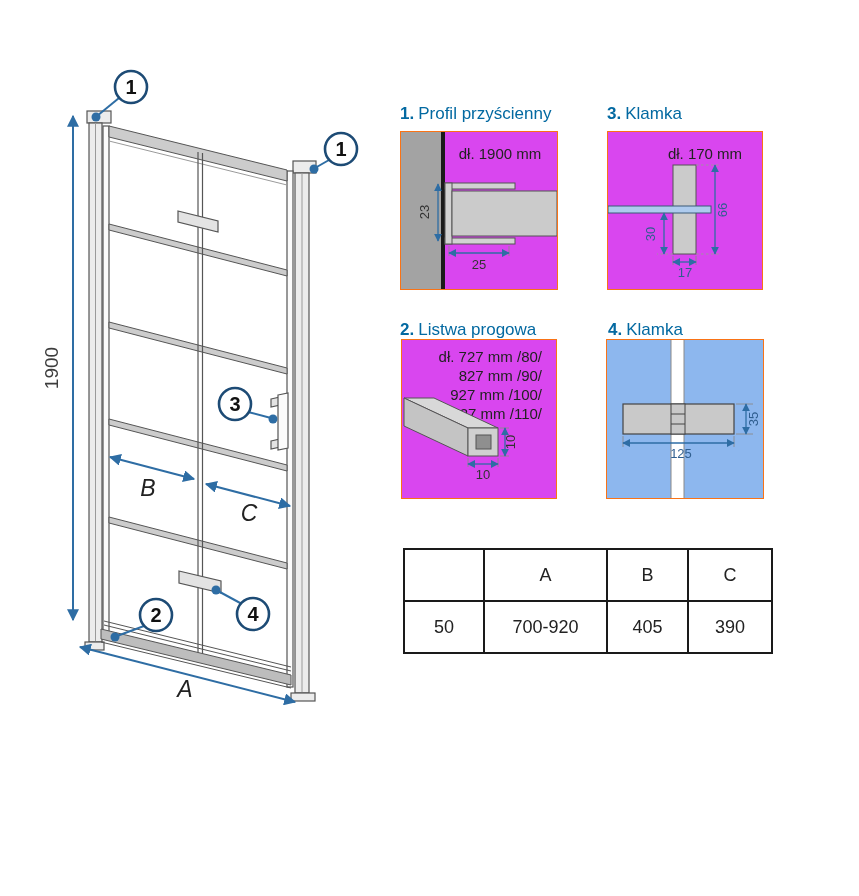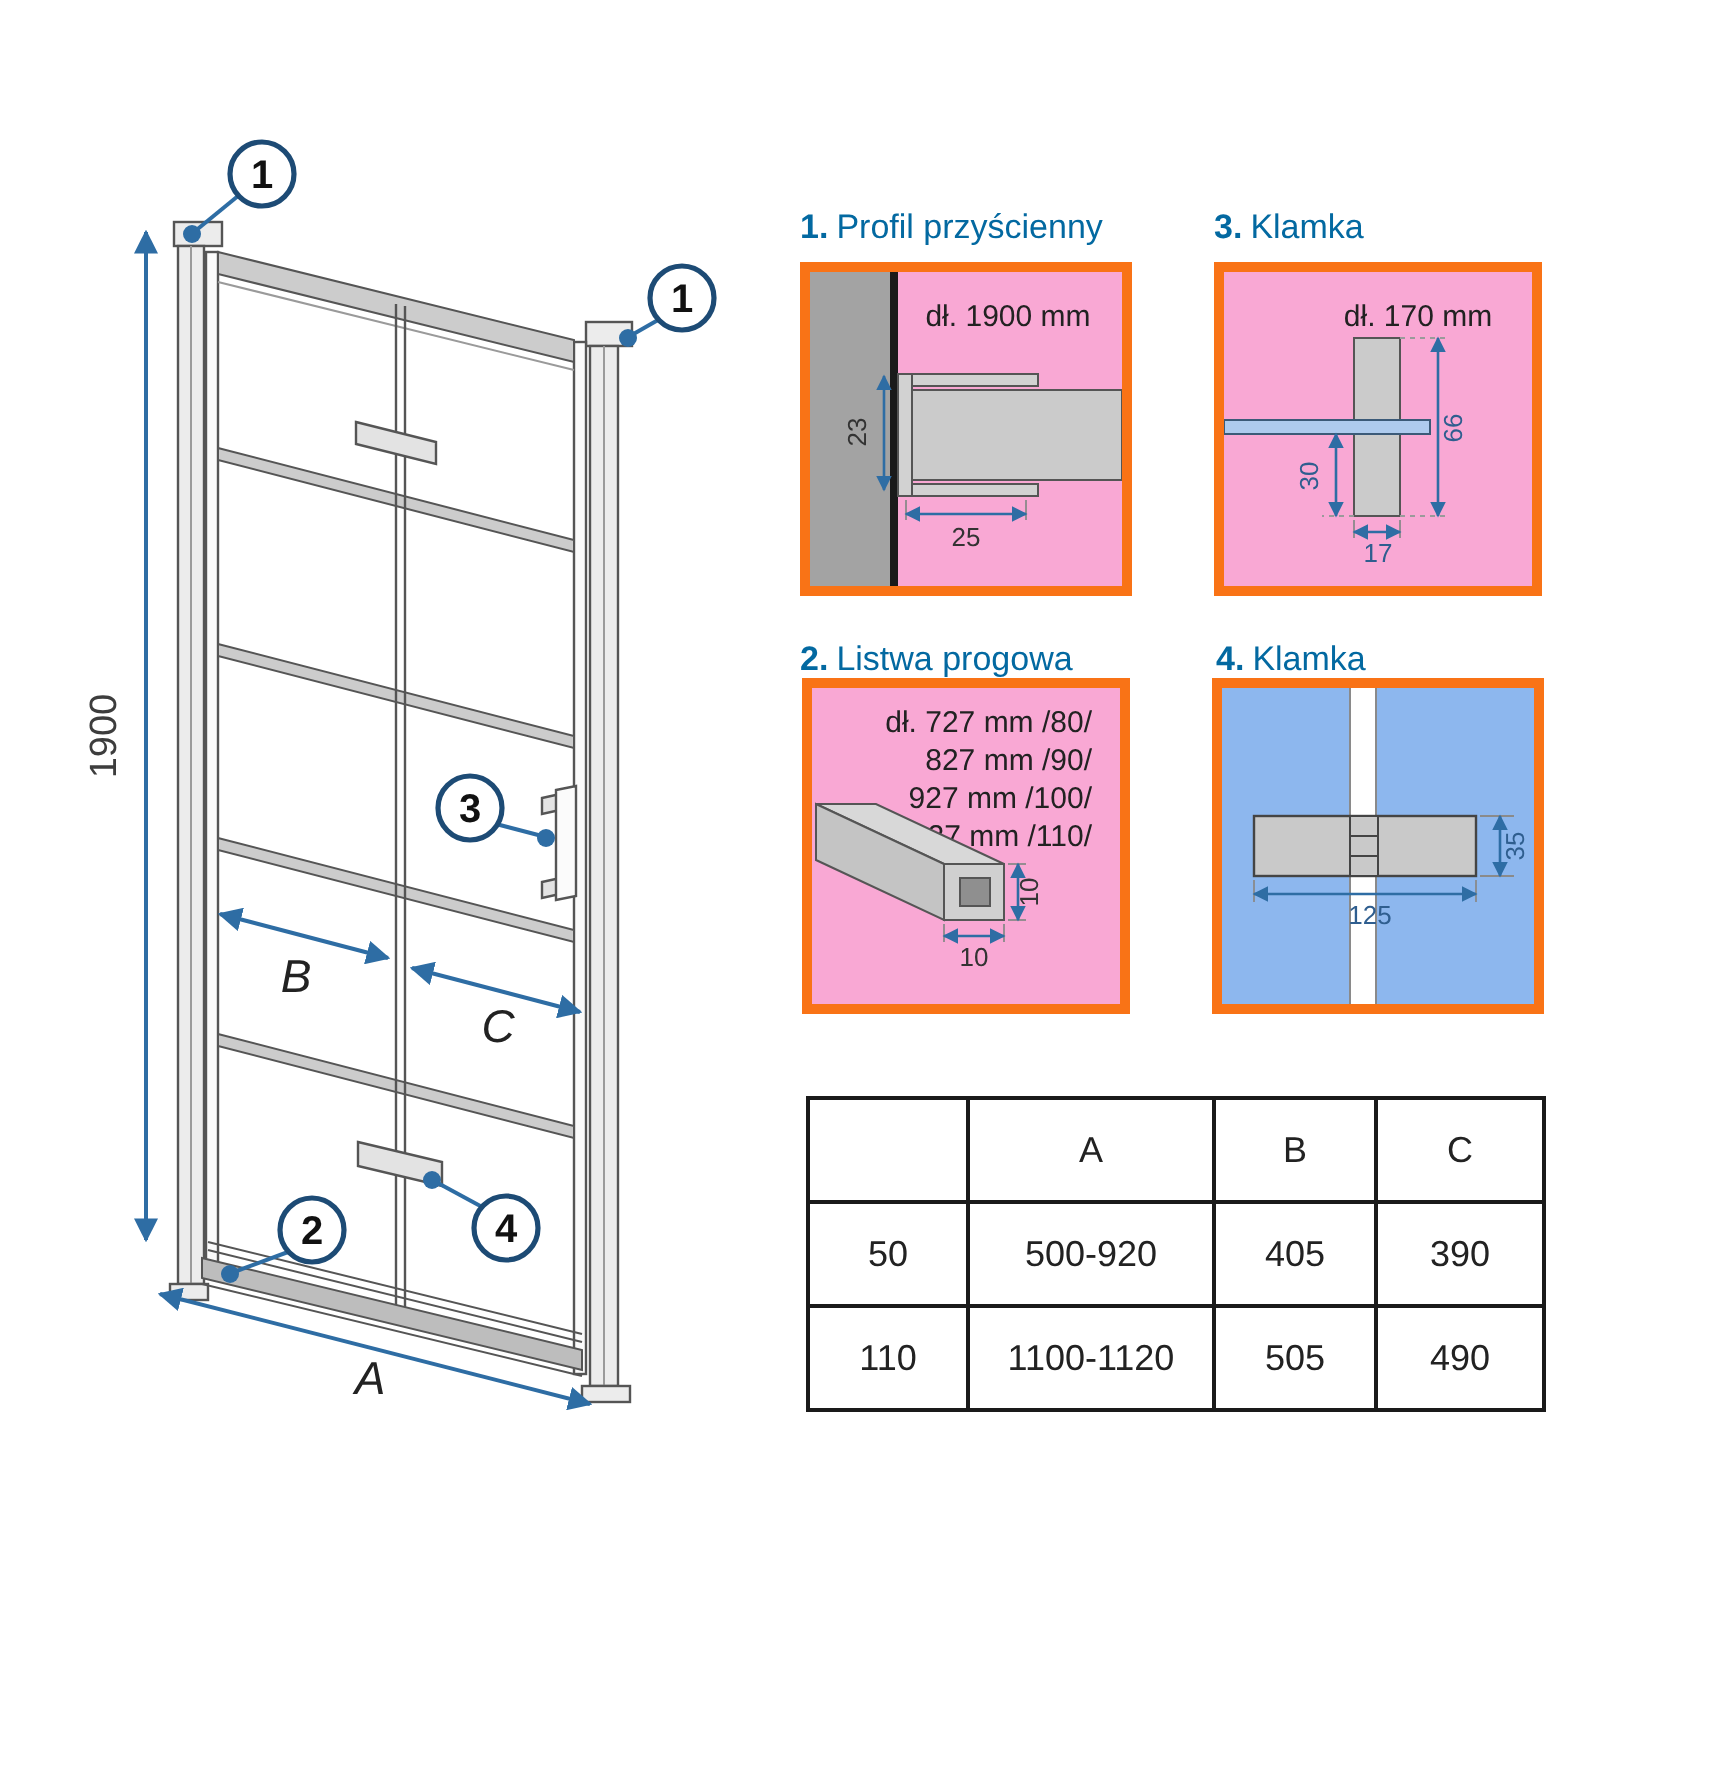--- a/index.html
+++ b/index.html
@@ -23,21 +23,21 @@
   .lead{stroke:var(--accent,#2e6da4);stroke-width:2;fill:none;}
   .dot{fill:var(--accent,#2e6da4);}
   .mk{fill:var(--accent,#2e6da4);}
   .callout{fill:#fff;stroke:var(--ring,#1d4b75);stroke-width:2.6;}
   .callout-num{font:bold 20px "Liberation Sans",sans-serif;fill:#111;}
   .dim-label{font:19px "Liberation Sans",sans-serif;fill:#3d3d3d;}
   .abc{font:italic 23px "Liberation Sans",sans-serif;fill:#222;}
   
   .panel-title{position:absolute;font-size:17px;color:#0369a1;white-space:nowrap;}
   .panel-title b{margin-right:4px;}
-  .panel-box{position:absolute;border:5px solid #f97316;background:#f9a8d4;text-align:center;}
+  .panel-box{position:absolute;border:1px solid #f97316;background:#d946ef;text-align:center;}
   .dtxt{font:15px "Liberation Sans",sans-serif;fill:#222;}
   .ddim{font:13px "Liberation Sans",sans-serif;fill:#333;}
   .ddimb{font:13px "Liberation Sans",sans-serif;fill:#2f5e8f;}
   .ddim2{stroke:var(--accent,#2e6da4);stroke-width:1.3;fill:none;}
   .ext{stroke:#8a8a8a;stroke-width:0.9;fill:none;}
   .dotted{stroke:#9a9a9a;stroke-width:0.9;fill:none;stroke-dasharray:2.5,2.5;}
   .gray{fill:#d2d2d2;stroke:#555;stroke-width:1;}
   .gray2{fill:#cbcbcb;stroke:#555;stroke-width:1;}
   
   .size-table{position:absolute;left:403px;top:548px;border-collapse:collapse;}
@@ -278,26 +278,20 @@
       <tr>
         <th class="c0"></th>
         <th class="c1">A</th>
         <th class="c2">B</th>
         <th class="c3">C</th>
       </tr>
     </thead>
     <tbody>
       <tr>
         <td>50</td>
-        <td>500-920</td>
+        <td>700-920</td>
         <td>405</td>
         <td>390</td>
       </tr>
-      <tr>
-        <td>110</td>
-        <td>1100-1120</td>
-        <td>505</td>
-        <td>490</td>
-      </tr>
     </tbody>
   </table>
 
 </div>
 
 </body></html>

